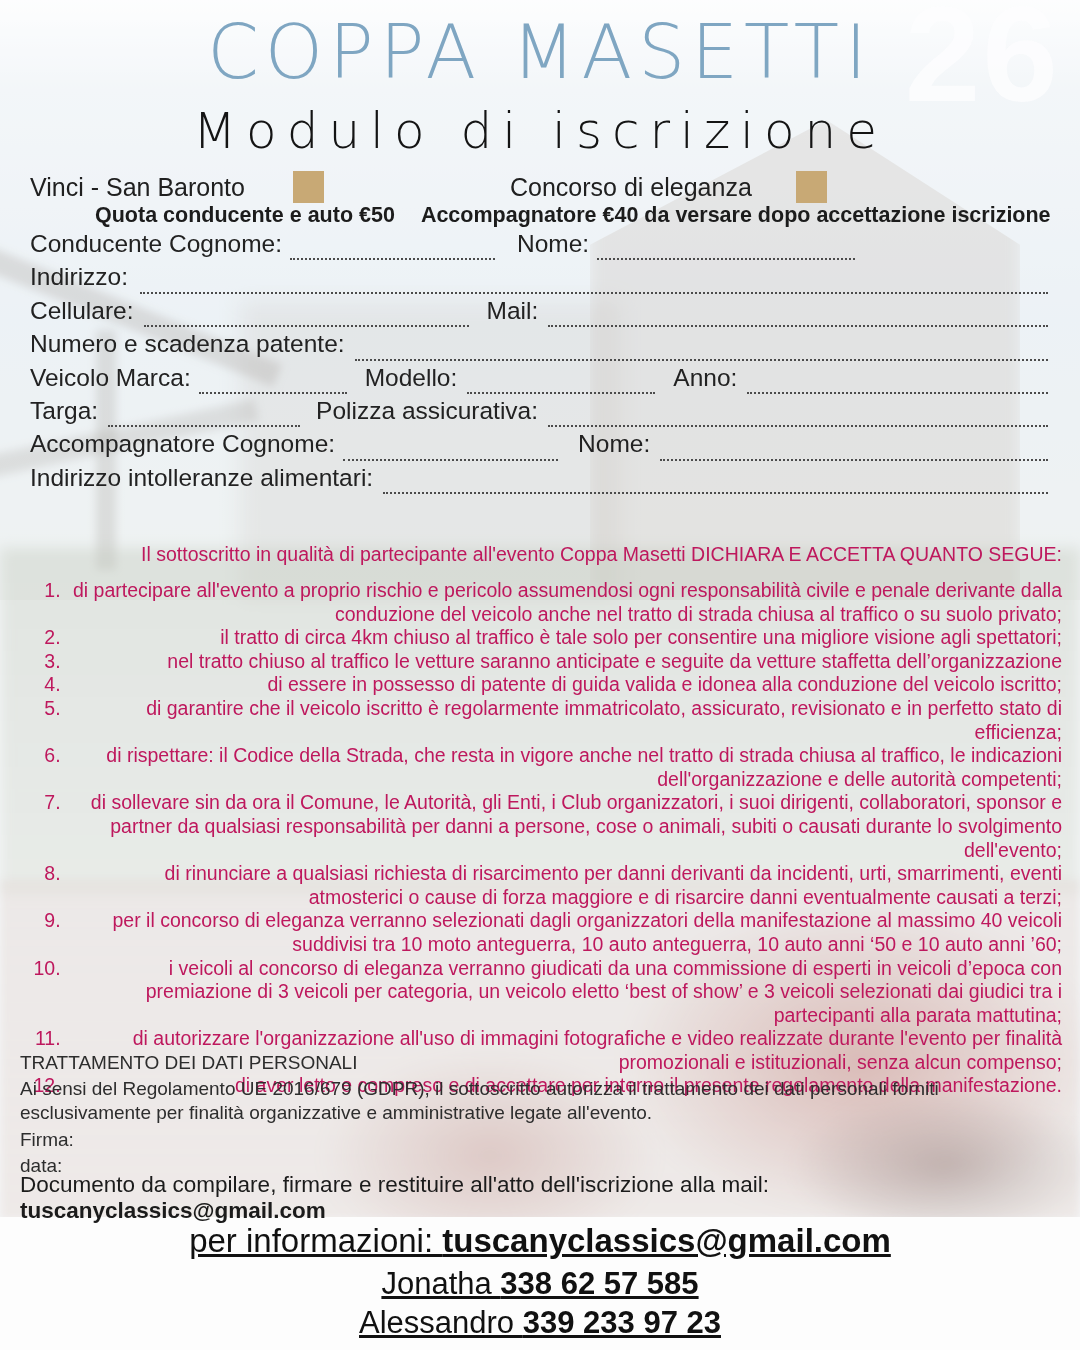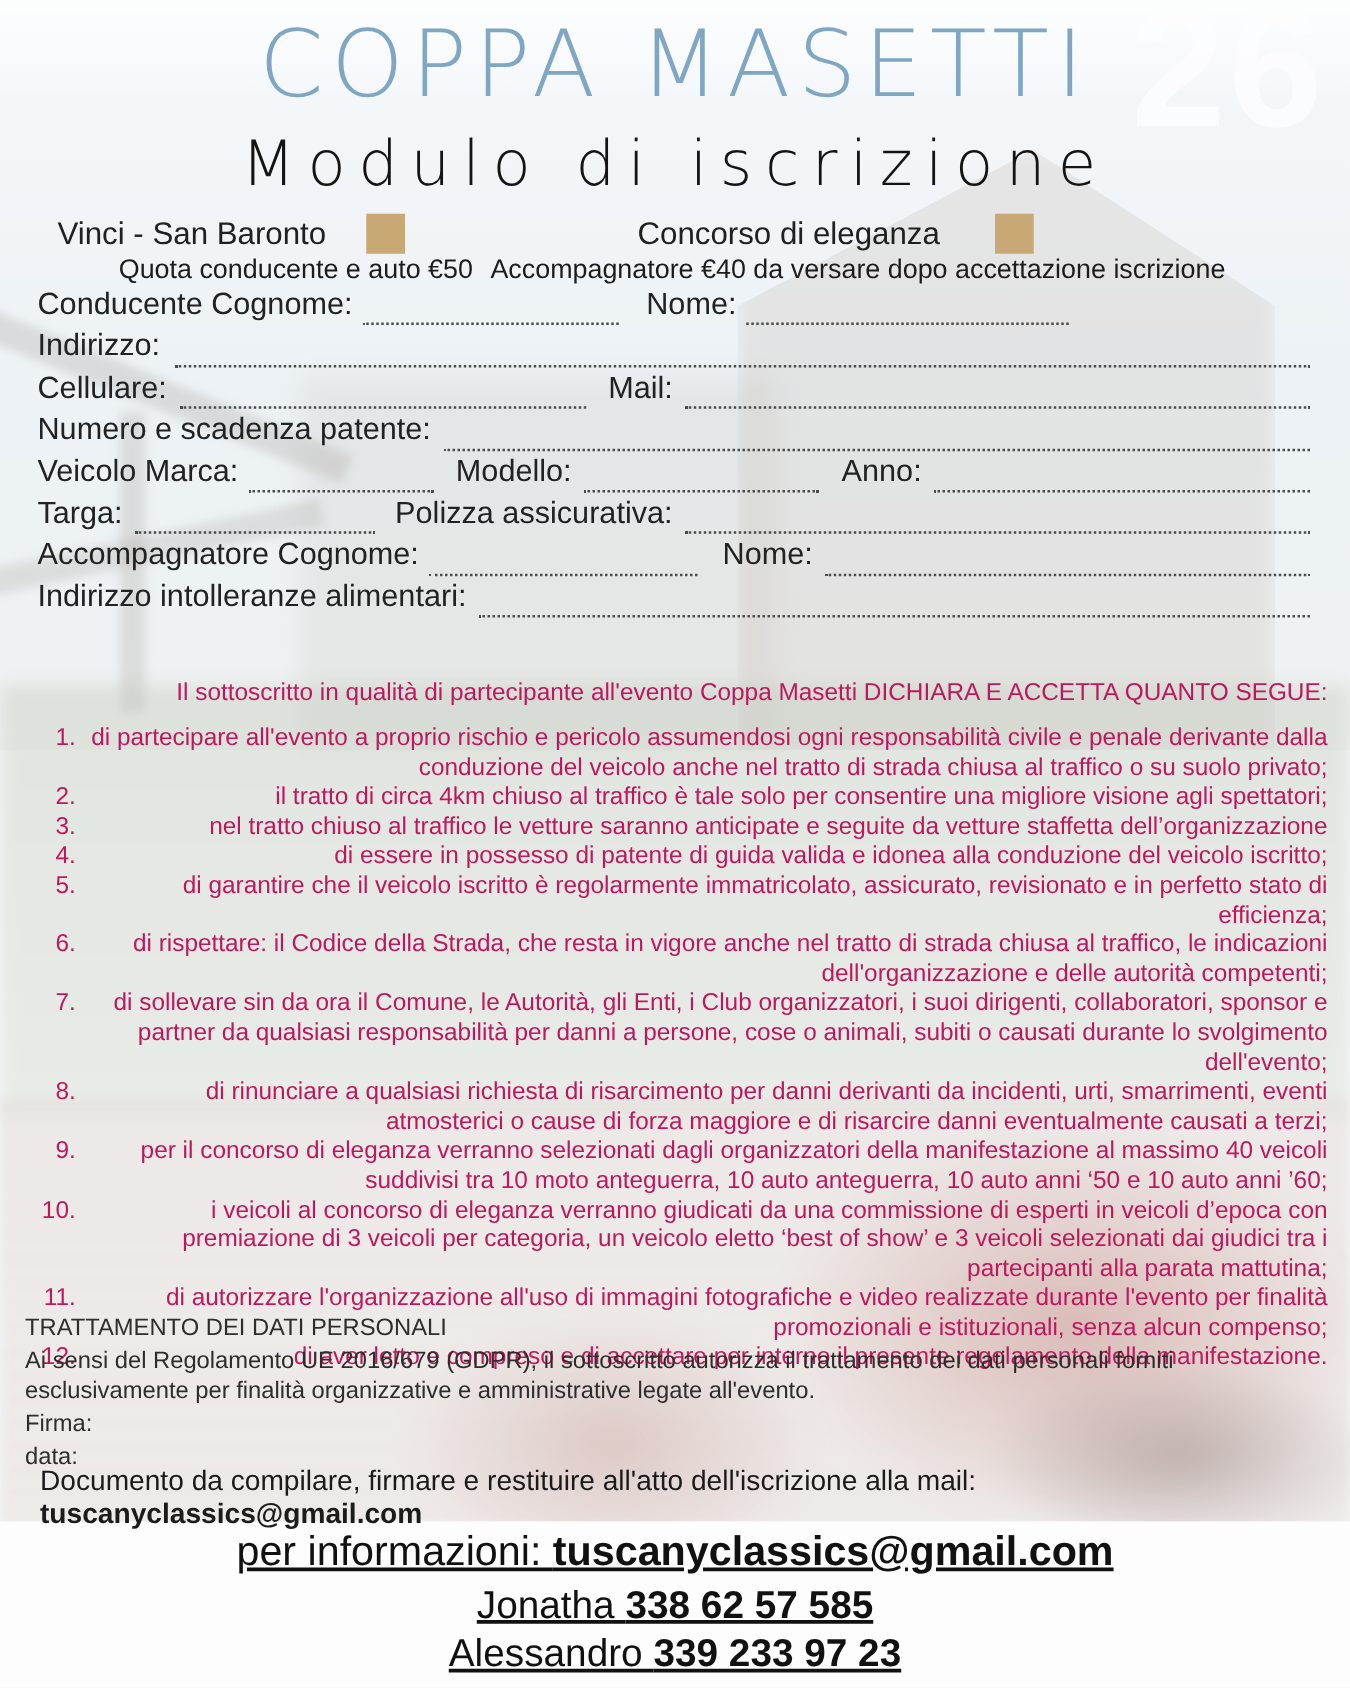--- a/index.html
+++ b/index.html
@@ -34,26 +34,26 @@
          color:rgba(252,253,254,.82);line-height:1;letter-spacing:2px;}
   .title{left:0;top:12px;width:1080px;text-align:center;
          font-family:"DejaVu Sans", "Liberation Sans", sans-serif;
          font-weight:200;font-size:74px;line-height:1.1;letter-spacing:6px;color:#7fa6c2;}
   .subtitle{left:0;top:102px;width:1080px;text-align:center;
             font-family:"DejaVu Sans", "Liberation Sans", sans-serif;
             font-weight:200;font-size:50px;letter-spacing:10px;color:#141414;}
 
   
   .optlabel{font-size:25px;color:#202020;}
-  .opt1{left:30px;top:173px;margin-left:16px;}
+  .opt1{left:30px;top:173px;}
   .box{width:31px;height:32px;background:#c8a975;}
   .box1{left:293px;top:171px;}
   .opt2{left:510px;top:173px;}
   .box2{left:796px;top:171px;}
-  .fees{left:95px;top:203px;width:960px;font-size:21.5px;color:#1c1c1c;display:flex;gap:14px;}
+  .fees{left:95px;top:203px;width:960px;font-size:21.5px;color:#1c1c1c;display:flex;gap:26px;font-weight:bold;}
 
   
   .form{left:30px;top:230px;width:1018px;font-size:24.5px;color:#222;}
   .frow{display:flex;align-items:baseline;height:33.4px;white-space:nowrap;}
   .flabel{flex:0 0 auto;}
   .dline{border-bottom:2px dotted #4b4b4b;height:24px;align-self:flex-end;margin-bottom:3px;}
   .grow{flex:1 1 auto;}
 
   
   .decl{left:20px;top:543px;width:1042px;color:#be185d;text-align:right;}
@@ -61,21 +61,21 @@
   .decl ol{margin:0;padding:0 0 0 46px;font-size:19.5px;line-height:23.6px;}
   .decl li{margin:0;padding-left:4px;}
 
   
   .privacy{left:20px;top:1051px;width:1040px;font-size:19px;line-height:24.6px;color:#2d2d2d;}
   .privacy .h{margin:0 0 1px 0;}
   .privacy .b{margin:0;}
   .sig{margin-top:2px;}
 
   
-  .subm{left:32px;top:1172px;width:1048px;font-size:22.5px;color:#1b1b1b;}
+  .subm{left:20px;top:1172px;width:1048px;font-size:22.5px;color:#1b1b1b;}
   .subm b{font-weight:700;}
 
   
   .footer{left:0;top:1220px;width:1080px;text-align:center;color:#111;text-decoration:underline;}
   .f1{font-size:33px;margin:2px 0 6px 0;}
   .f2{font-size:31px;margin:3px 0;}
   .footer b{font-weight:700;}
 </style>
 </head>
 <body>

